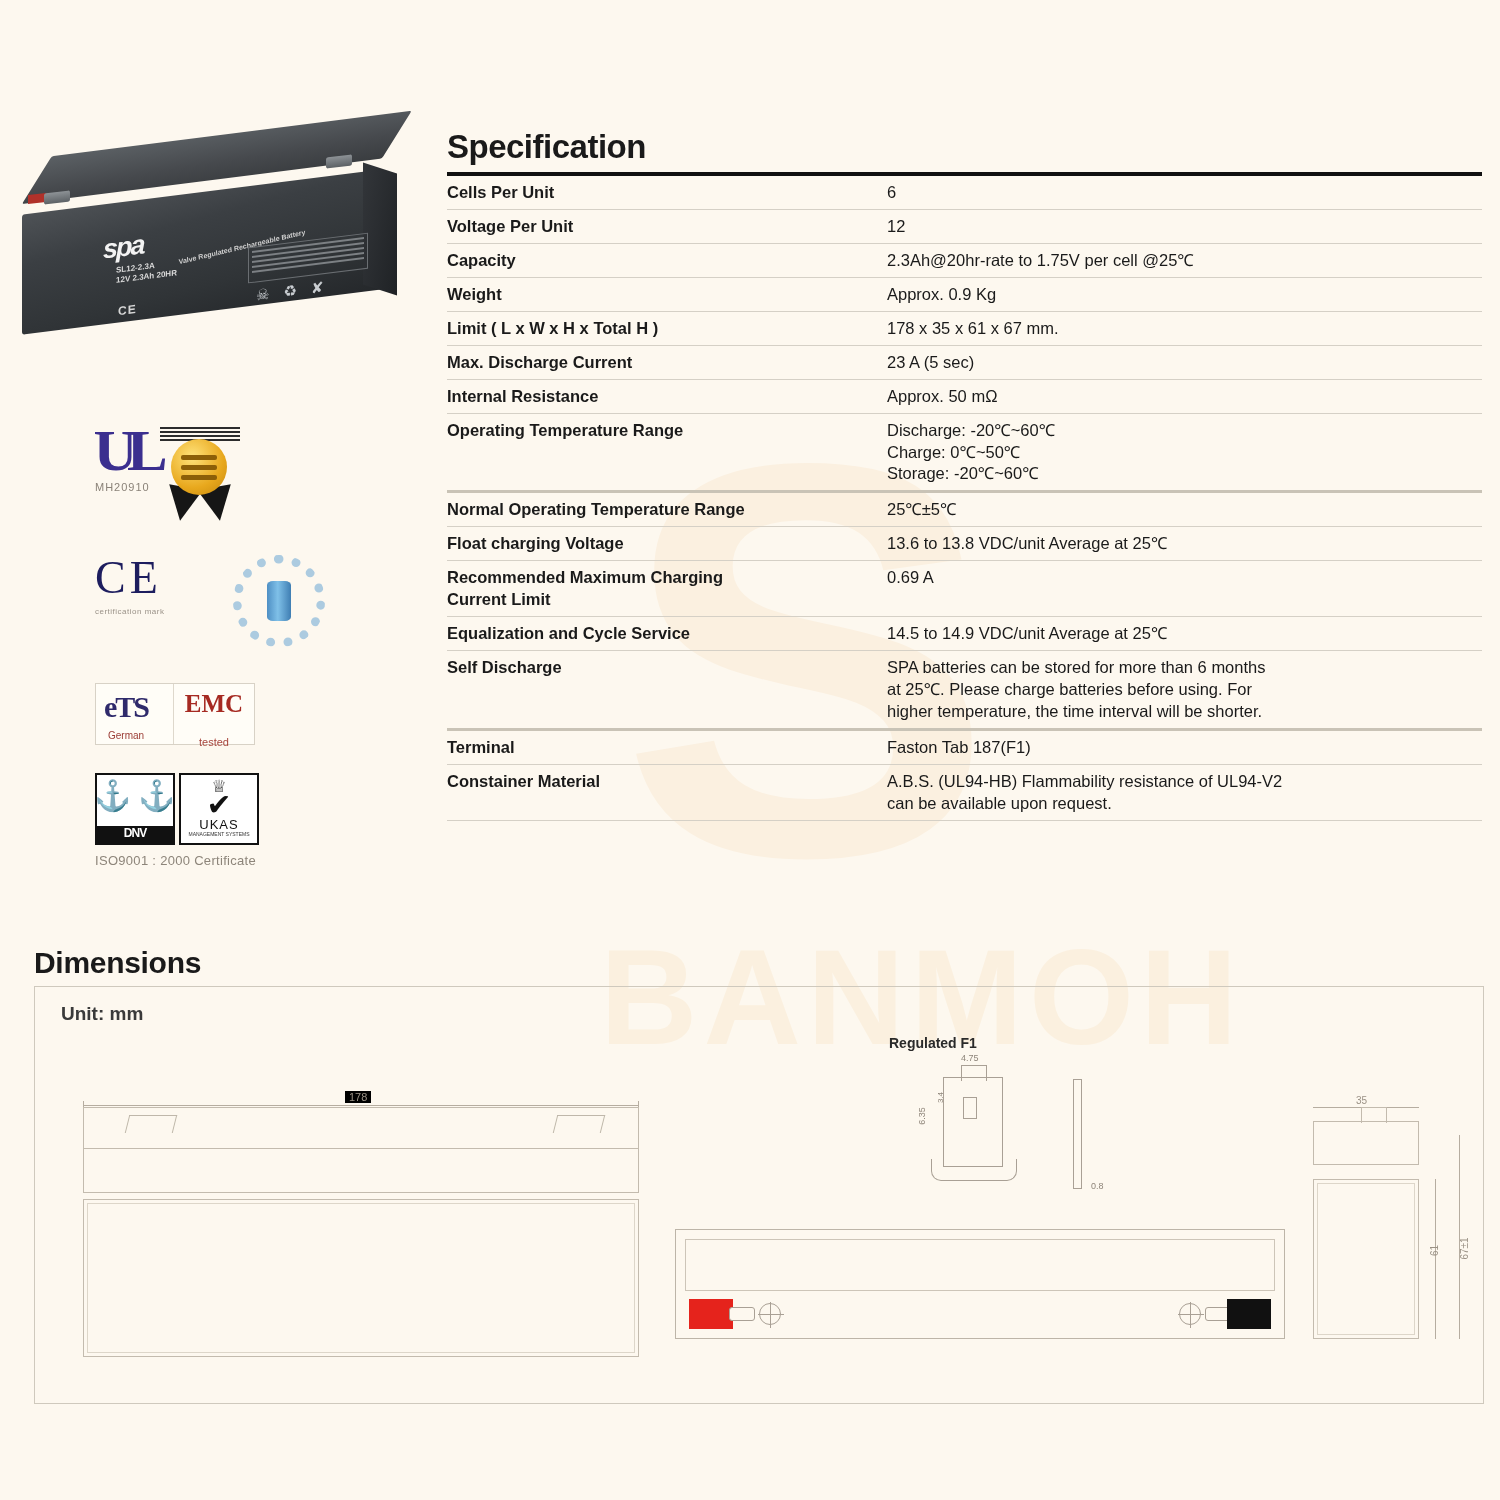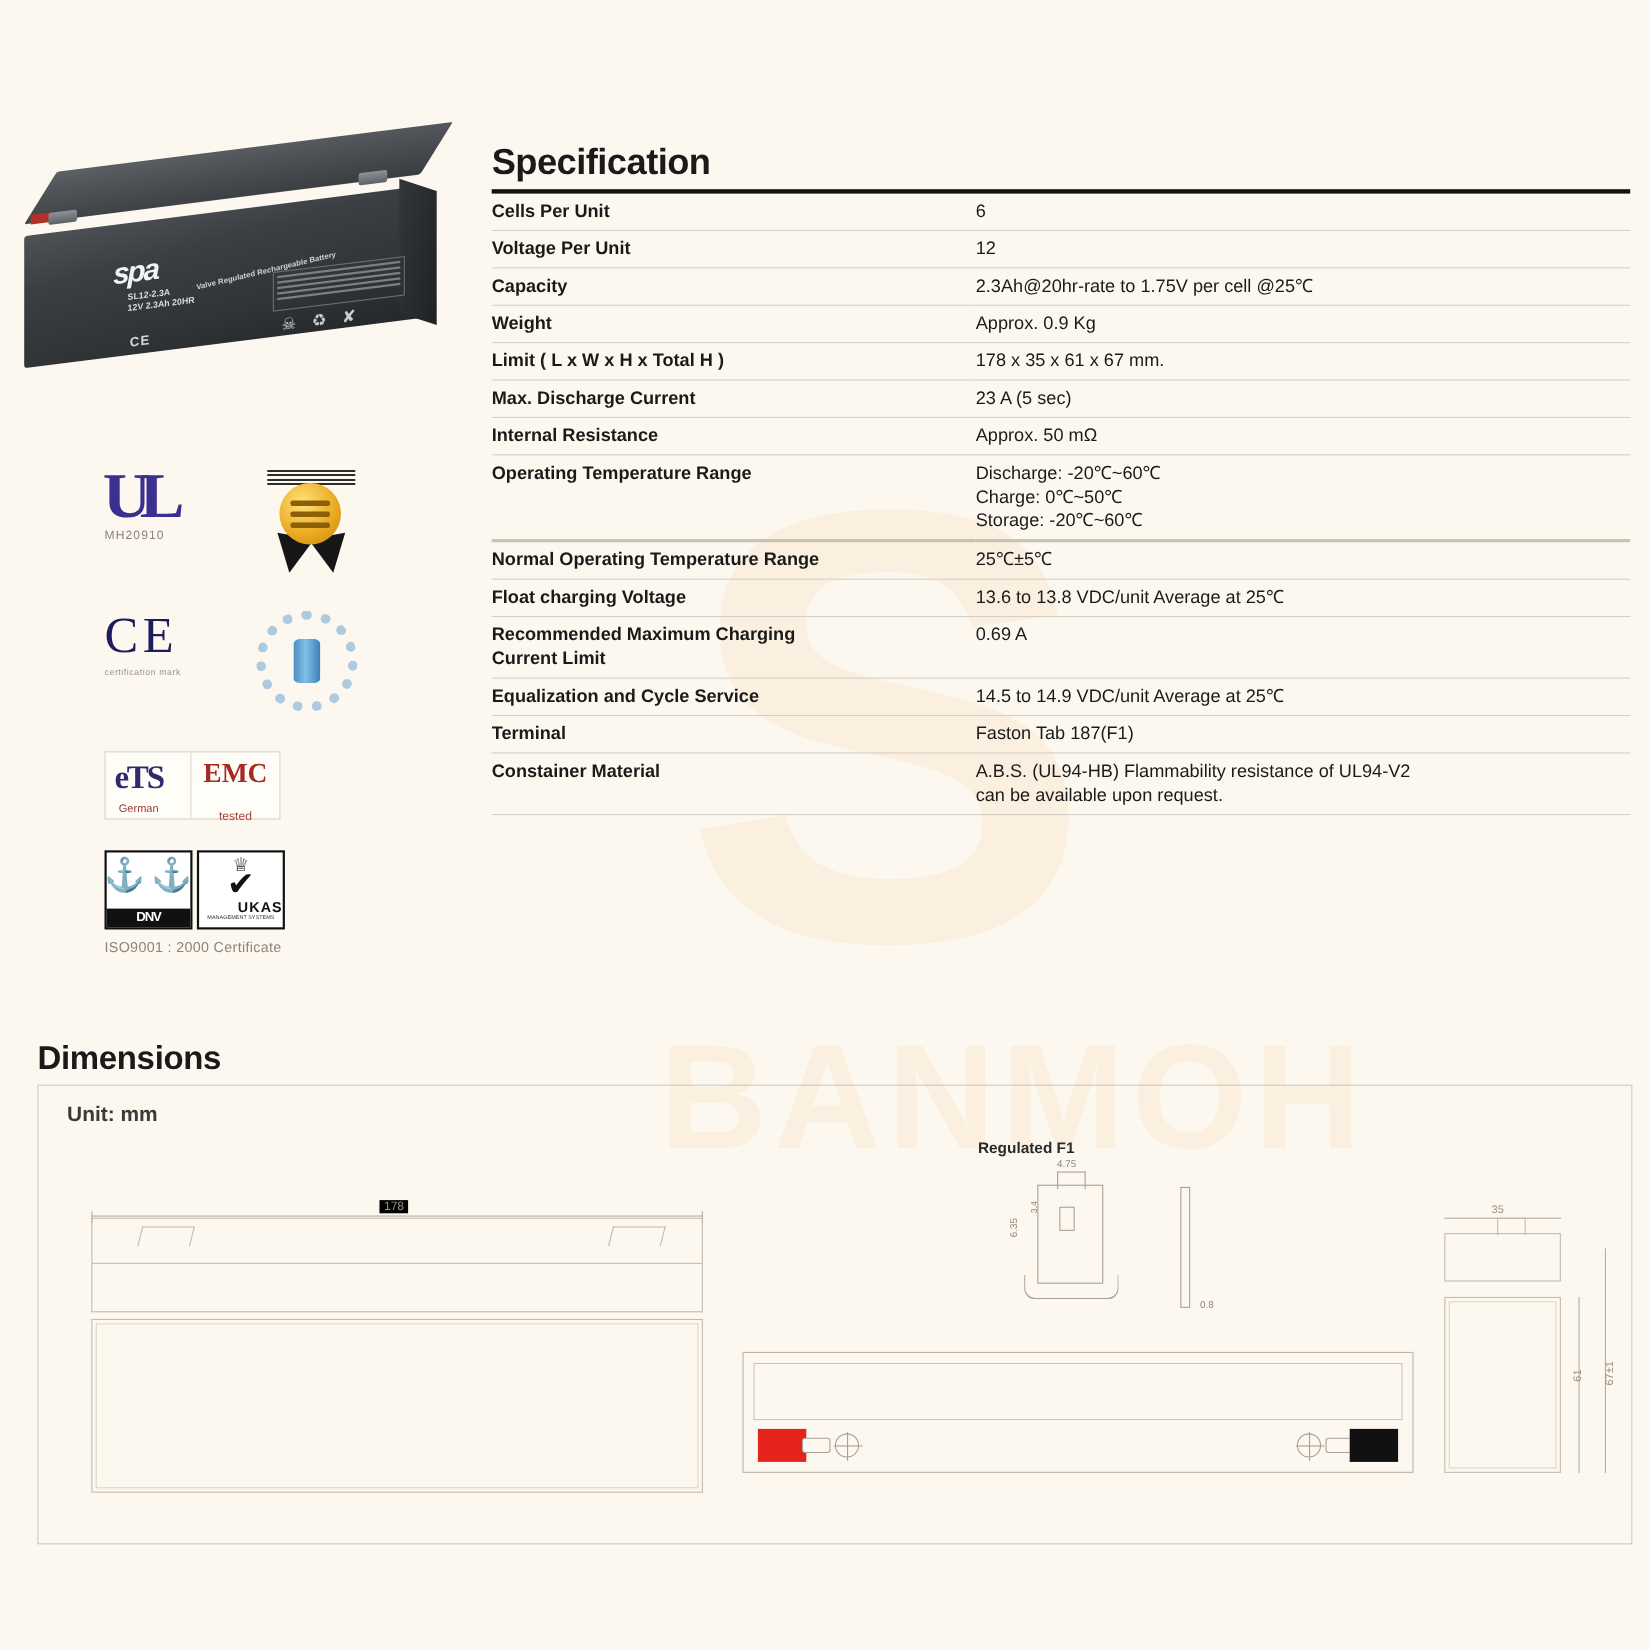--- a/index.html
+++ b/index.html
@@ -85,21 +85,21 @@
     font-size: 15px; color: #c9cdd1;
   }
   .lbl-ce {
     position: absolute; left: 110px; top: 163px;
     color: #d7d7d7; font-size: 12px; font-weight: bold;
     transform: skewY(-7deg); letter-spacing: 1px;
   }
 
   
   .certs { position: absolute; left: 95px; top: 425px; width: 230px; z-index: 2; }
-  .cert-row { display: flex; justify-content: space-between; align-items: flex-start; }
+  .cert-row { display: flex; justify-content: flex-start; align-items: flex-start; }
   .ul-mark {
     font-size: 58px; font-weight: bold; color: #3b2f8f;
     font-family: "Liberation Serif", serif; line-height: 0.9;
     letter-spacing: -10px; transform: scaleX(1.05);
   }
   .ul-num { font-size: 11px; color: #8a8278; letter-spacing: 1px; margin-top: 4px; }
   .rosette { position: relative; width: 86px; height: 96px; }
   .ros-banner {
     position:absolute; left:4px; top:2px; width:80px; height:14px;
     background: repeating-linear-gradient(180deg,#2c2c2c 0 2px,#fdf8ef 2px 4px);
@@ -156,21 +156,21 @@
   .emc-s { font-size:11px; color:#a8453c; margin-top:18px; }
 
   .dnv-ukas { margin-top: 28px; width: 165px; height: 72px; display: flex; gap: 4px; }
   .dnv { width: 80px; border: 2px solid #111; position: relative; background: #fff; }
   .dnv-anchors { display:flex; justify-content:center; gap:6px; padding-top:6px; font-size:30px; color:#111; line-height:1; }
   .dnv-bar { position:absolute; left:0; right:0; bottom:0; height:17px; background:#111; color:#fff;
     font-size:12px; font-weight:bold; text-align:center; letter-spacing:-1px; }
   .ukas { width: 80px; border: 2px solid #111; position: relative; background:#fff; text-align:center; }
   .ukas-crown { font-size: 17px; color:#111; margin-top:3px; line-height:1; }
   .ukas-tick { font-size: 30px; color:#111; line-height: .8; margin-top:-2px; }
-  .ukas-t { font-size: 13px; font-weight:bold; color:#111; letter-spacing:1px;text-align:right; }
+  .ukas-t { font-size: 13px; font-weight:normal; color:#111; letter-spacing:1px; }
   .ukas-s { font-size: 5px; color:#333; line-height:1.1; }
   .iso-cap { margin-top: 8px; font-size: 13px; color: #8d857a; letter-spacing: .3px; }
 
   
   .spec { position: absolute; left: 447px; top: 128px; width: 1035px; z-index: 2; }
   .spec h1 {
     font-size: 33px; font-weight: bold; letter-spacing: -.5px; margin-bottom: 6px;
   }
   .spec-rule { height: 4px; background: #111; }
   table.spec-table { width: 100%; border-collapse: collapse; }
@@ -390,20 +390,24 @@
           <td class="v">13.6 to 13.8 VDC/unit Average at 25℃</td>
         </tr>
         <tr>
           <td class="k">Recommended Maximum Charging<br>Current Limit</td>
           <td class="v">0.69 A</td>
         </tr>
         <tr>
           <td class="k">Equalization and Cycle Service</td>
           <td class="v">14.5 to 14.9 VDC/unit Average at 25℃</td>
         </tr>
+        <tr class="gap">
+          <td class="k">Self Discharge</td>
+          <td class="v">SPA batteries can be  stored for more than 6 months<br>at 25℃. Please charge batteries before using. For<br>higher temperature, the  time  interval will be  shorter.</td>
+        </tr>
         <tr>
           <td class="k">Terminal</td>
           <td class="v">Faston Tab 187(F1)</td>
         </tr>
         <tr>
           <td class="k">Constainer Material</td>
           <td class="v">A.B.S. (UL94-HB) Flammability resistance of UL94-V2<br>can be available upon request.</td>
         </tr>
       </tbody>
   </table>

